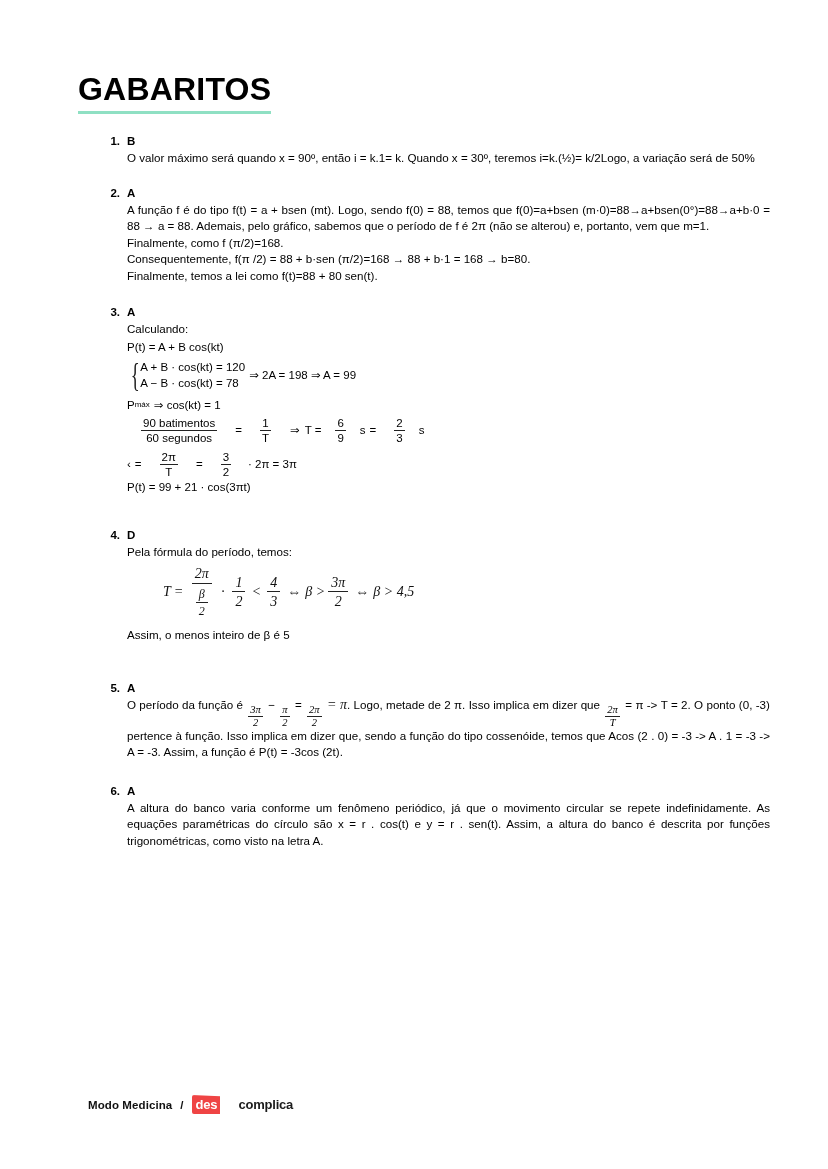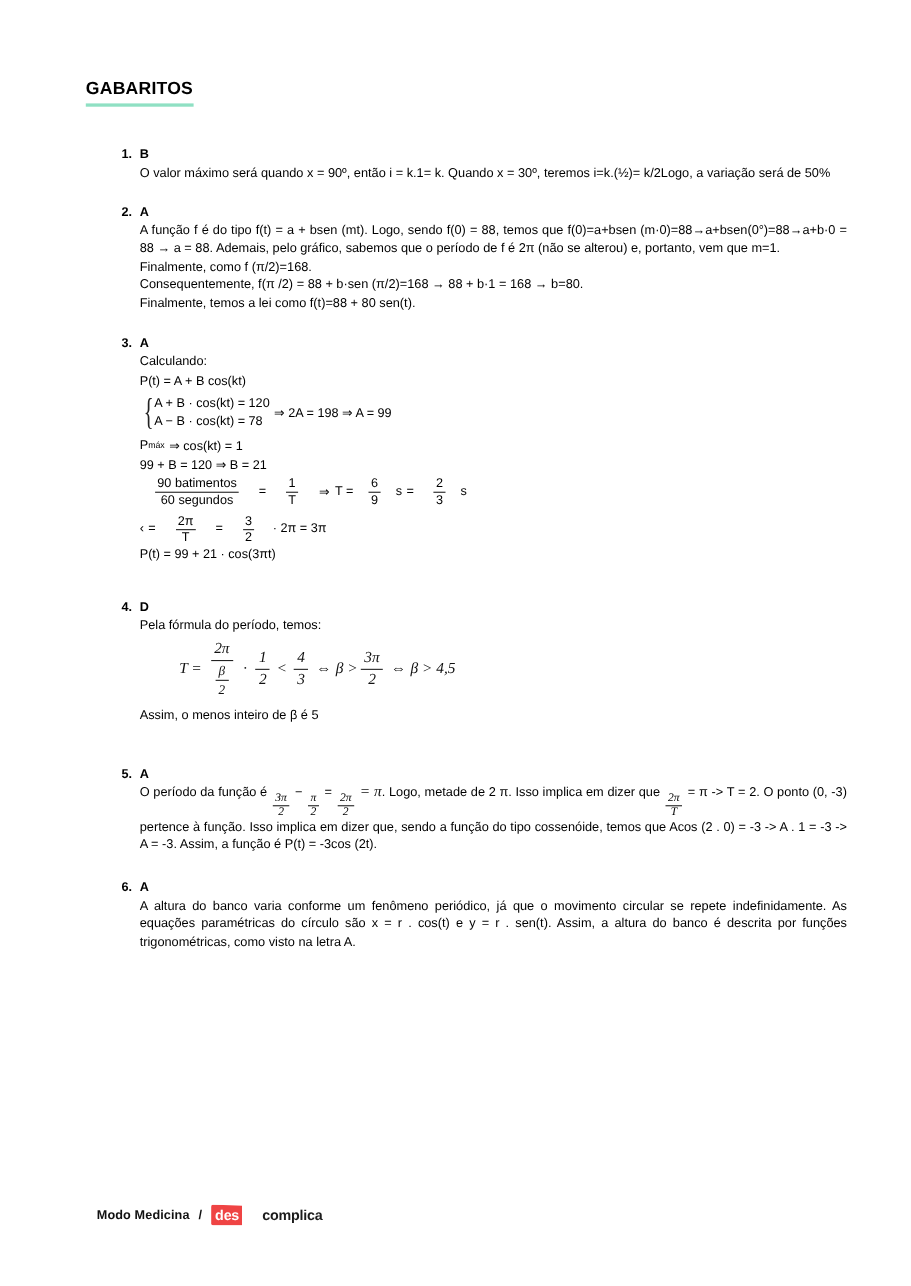--- a/index.html
+++ b/index.html
@@ -25,21 +25,21 @@
 
   
   .title-wrap {
     position: absolute;
     left: 78px;
     top: 72px;
   }
   .doc-title {
     display: inline-block;
     font-family: "Liberation Sans", sans-serif;
-    font-size: 16px;
+    font-size: 32px;
     font-weight: bold;
     letter-spacing: 0.2px;
     line-height: 1.1;
     color: #000;
     padding-bottom: 4px;
     border-bottom: 3px solid #8fe0c3;
   }
 
   
   .content {
@@ -274,23 +274,20 @@
           </span>
           <span>⇒ 2A = 198 ⇒ A = 99</span>
         </div>
 
         <div class="mathline" style="margin-top:7px;">
           <span>P</span>
             <span class="sub">máx</span>
             <span style="margin-left:4px;">⇒ cos(kt) = 1</span>
         </div>
 
-        <div class="mathline">
-          <span>99 + B = 120 ⇒ B = 21</span>
-        </div>
 
         <div class="mathline" style="margin-top:5px;">
           <span class="frac">
             <span class="num">90 batimentos</span>
             <span class="den">60 segundos</span>
           </span>
           <span style="margin:0 4px;">=</span>
           <span class="frac">
             <span class="num">1</span>
             <span class="den">T</span>

